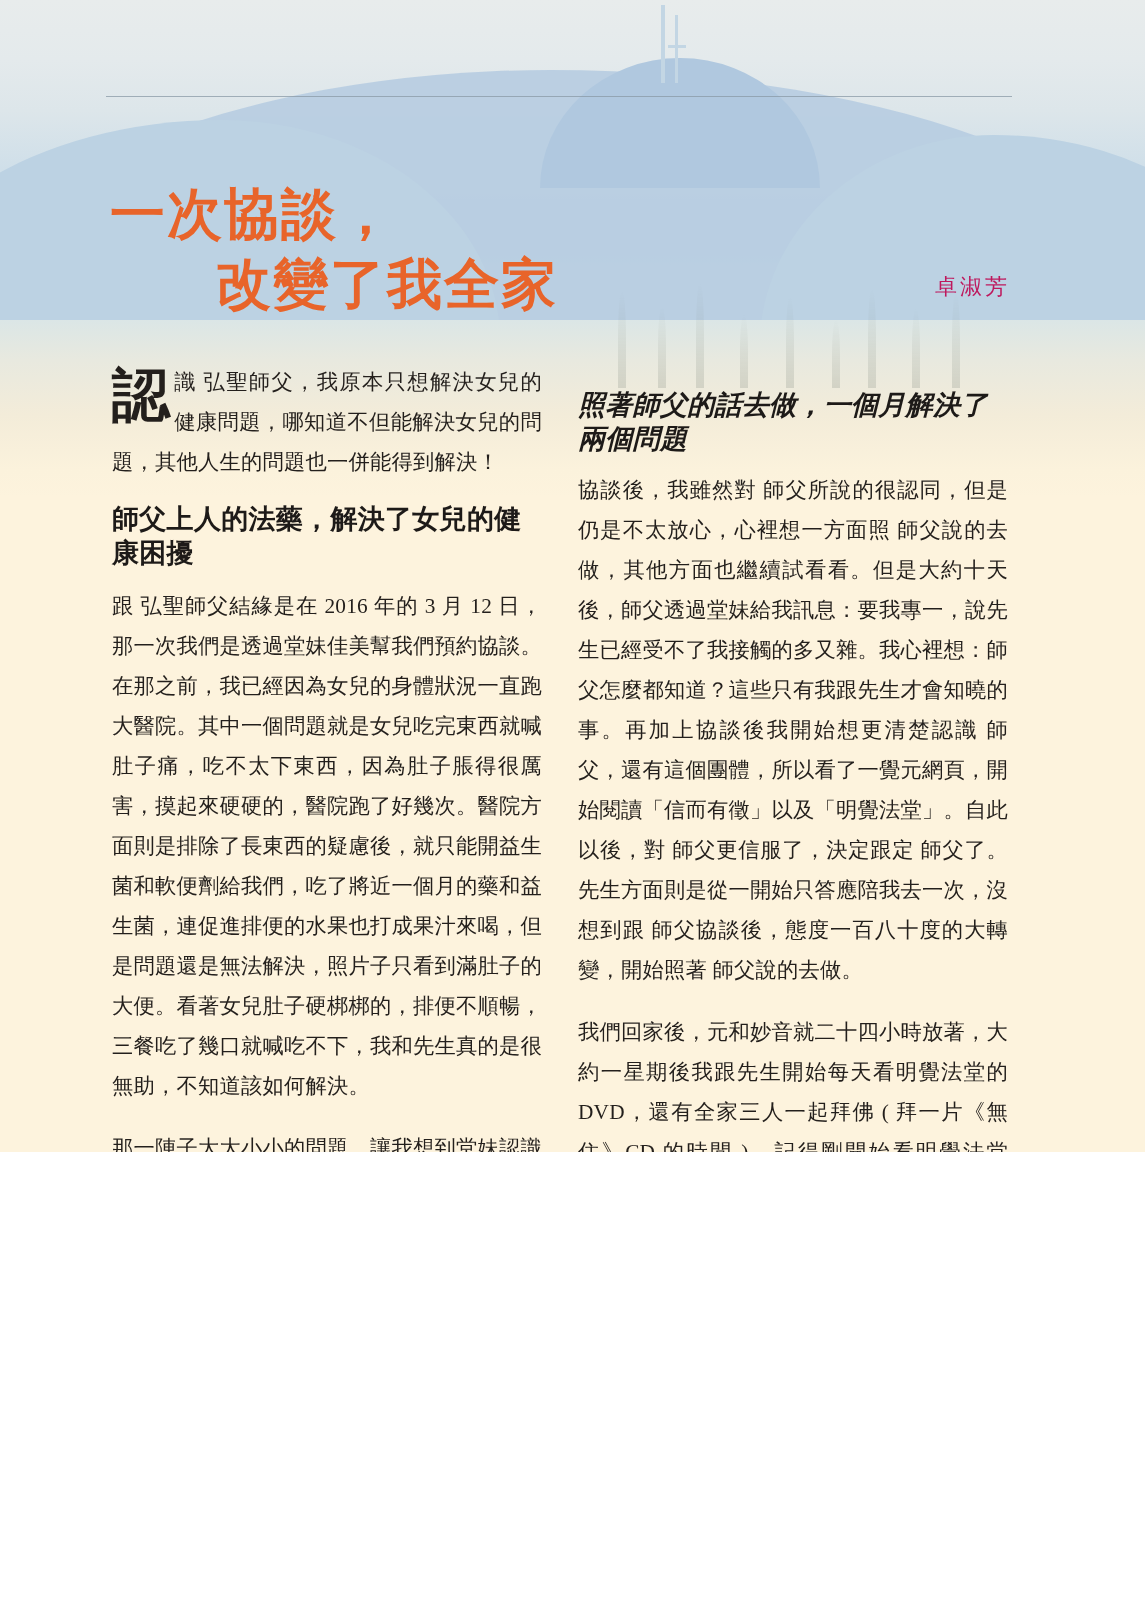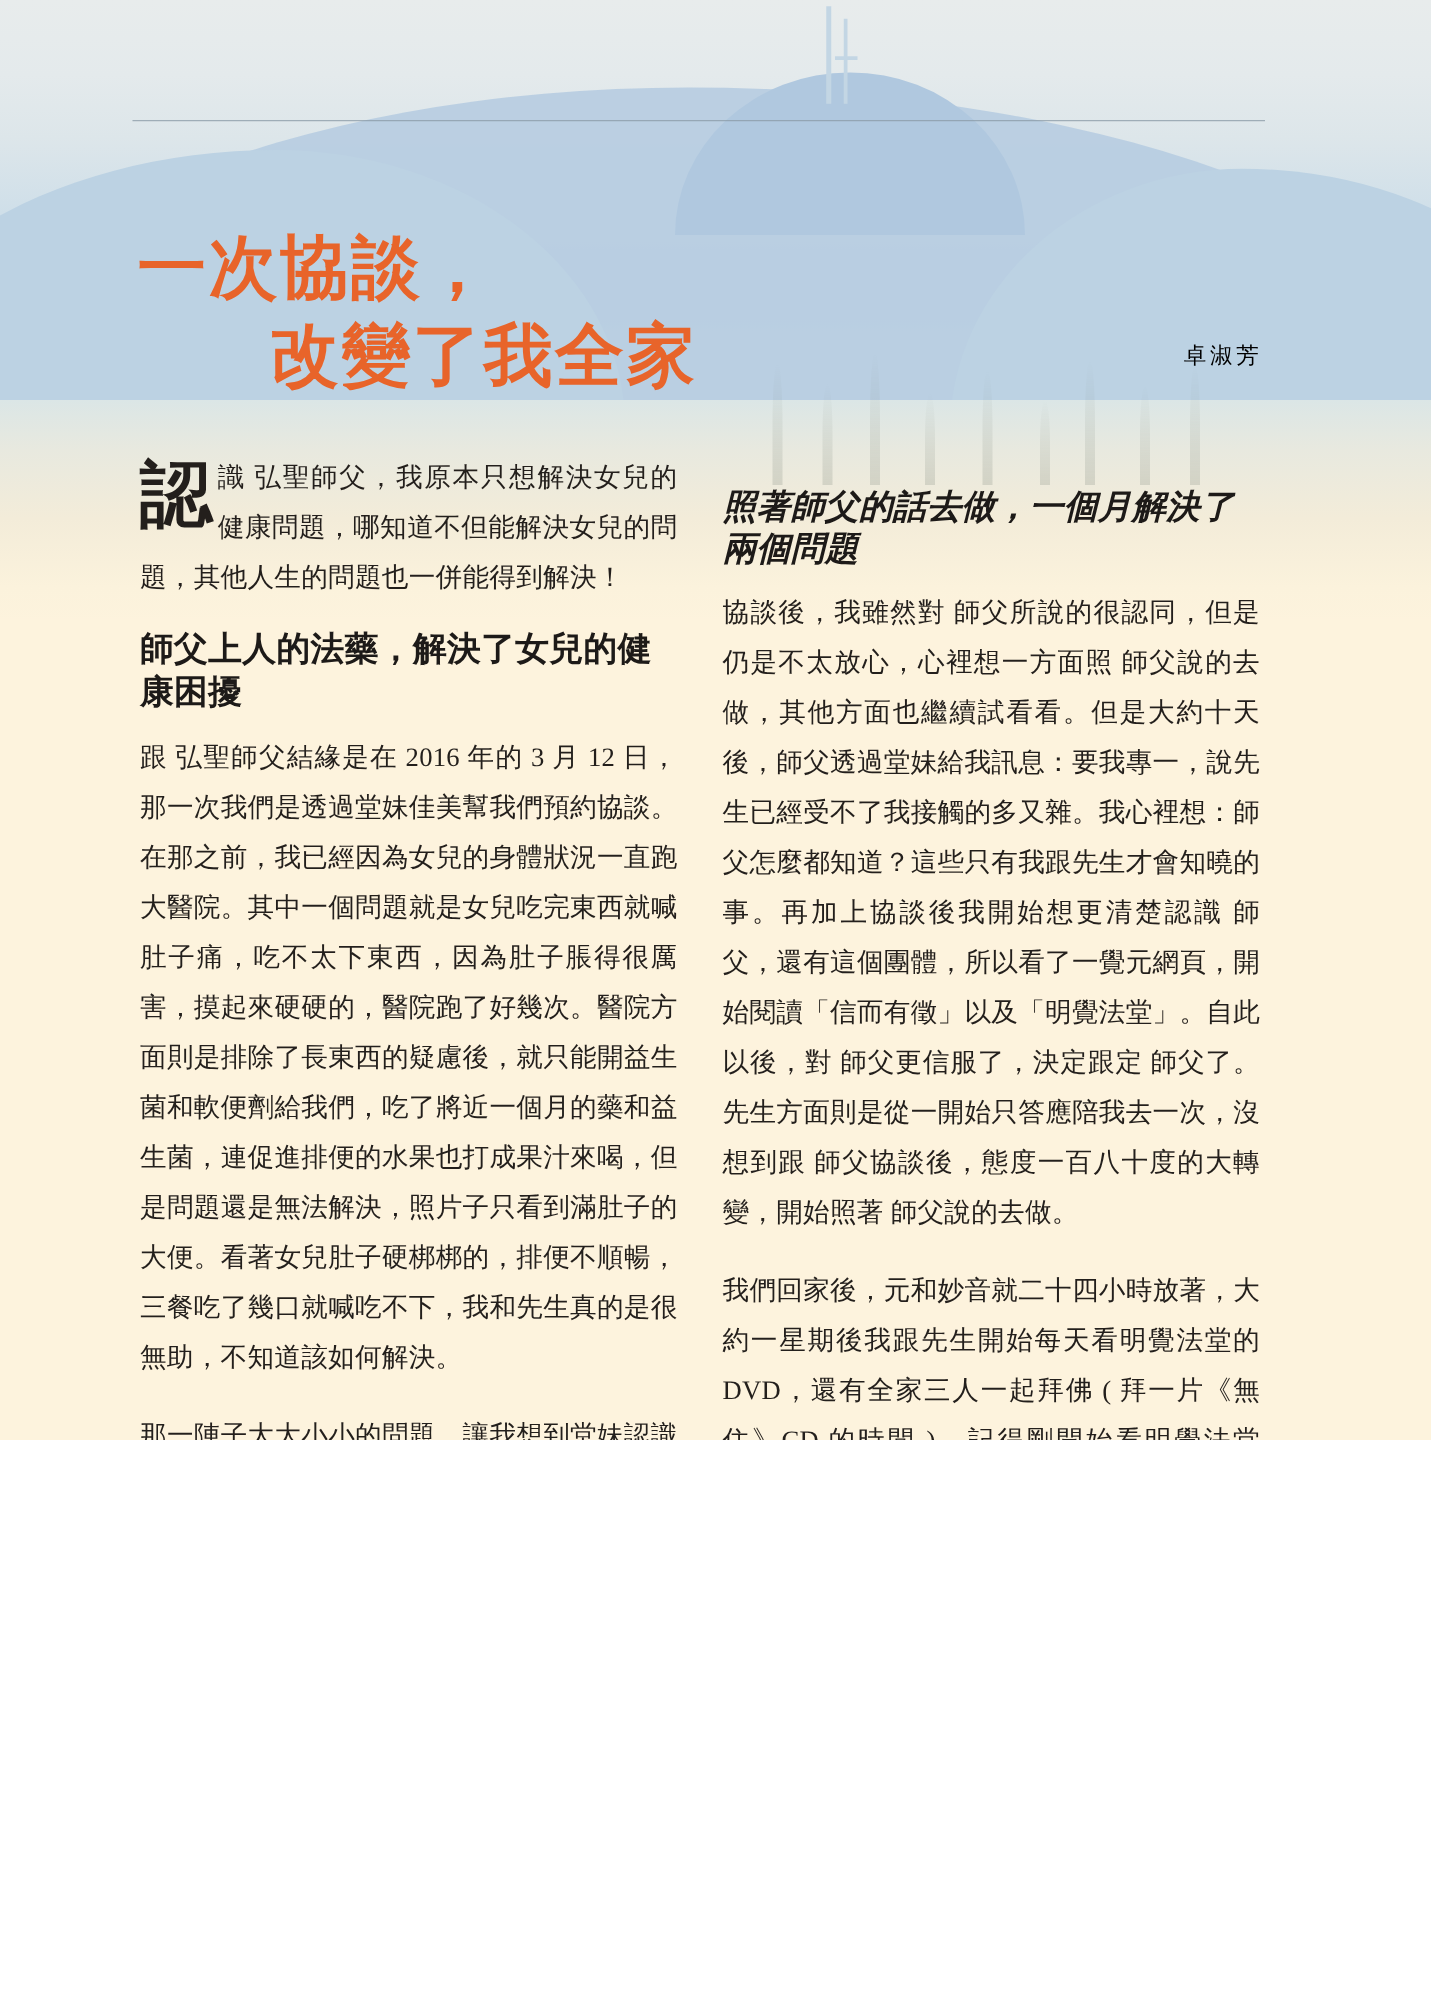--- a/index.html
+++ b/index.html
@@ -174,23 +174,23 @@
   .title-line-2 {
     margin-left: 106px;
   }
 
   .author {
     position: absolute;
     left: 800px;
     top: 272px;
     width: 210px;
     text-align: right;
-    font-size: 18px;
+    font-size: 22px;
     letter-spacing: 3px;
-    color: #000000;
+    color: #be185d;
     font-family: "Liberation Serif", "DejaVu Serif", serif;
   }
 
   
   .col {
     position: absolute;
     top: 362px;
     width: 430px;
   }
   .col-left  { left: 112px; }

